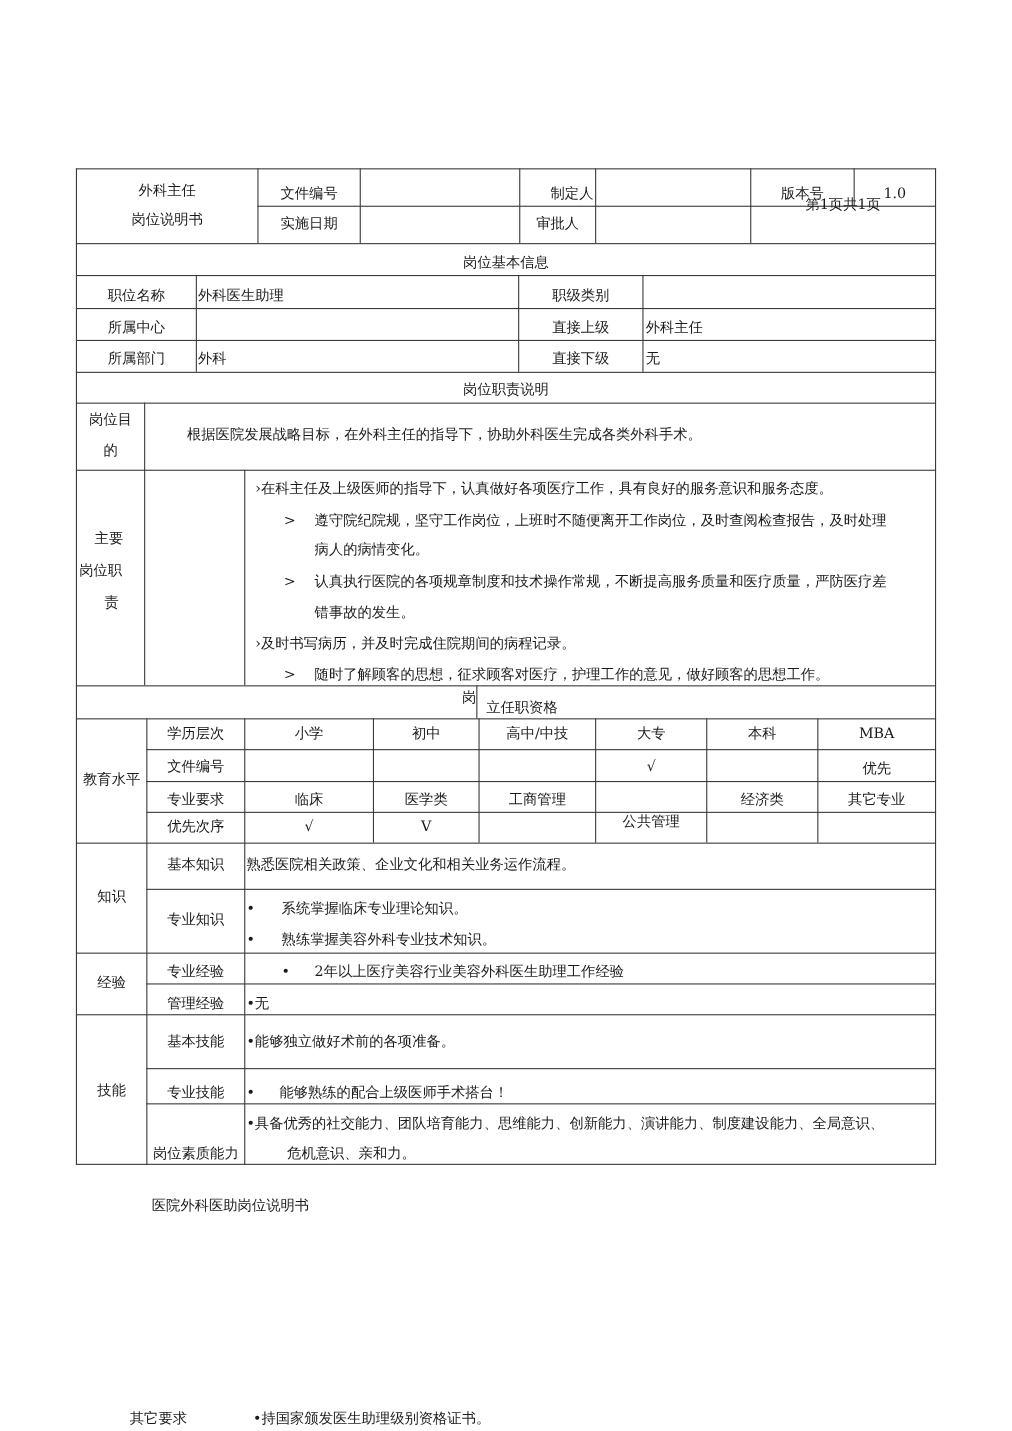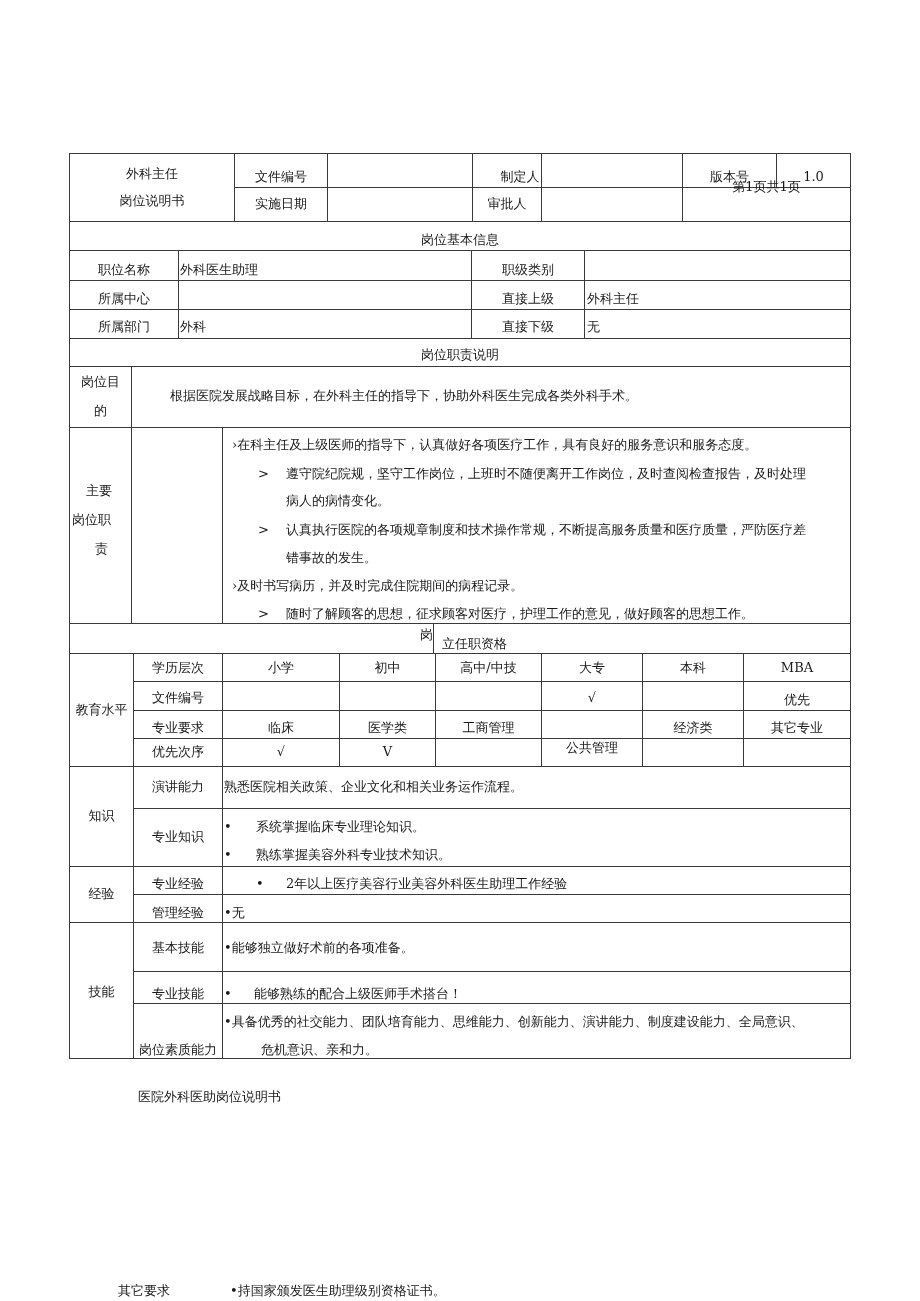--- a/index.html
+++ b/index.html
@@ -156,21 +156,21 @@
 
 <div class="t c" style="left:134px;top:744px;width:88px;">优先次序</div>
 <div class="t c" style="left:223px;top:744px;width:116px;">√</div>
 <div class="t c" style="left:340px;top:744px;width:95px;">V</div>
 <div class="t c" style="left:436px;top:744px;width:105px;"></div>
 <div class="t c" style="left:542px;top:744px;width:100px;"></div>
 <div class="t c" style="left:643px;top:744px;width:100px;"></div>
 <div class="t c" style="left:744px;top:744px;width:106px;"></div>
 
 <div class="t c" style="left:70px;top:808px;width:63px;">知识</div>
-<div class="t c" style="left:134px;top:779px;width:88px;">演讲能力</div>
+<div class="t c" style="left:134px;top:779px;width:88px;">基本知识</div>
 <div class="t" style="left:224px;top:779px;">熟悉医院相关政策、企业文化和相关业务运作流程。</div>
 <div class="t c" style="left:134px;top:829px;width:88px;">专业知识</div>
 <div class="t" style="left:224px;top:819px;">
   <span class="bul" style="width:32px;">•</span><span>系统掌握临床专业理论知识。</span>
 </div>
 <div class="t" style="left:224px;top:847px;">
   <span class="bul" style="width:32px;">•</span><span>熟练掌握美容外科专业技术知识。</span>
 </div>
 
 <div class="t c" style="left:70px;top:886px;width:63px;">经验</div>

